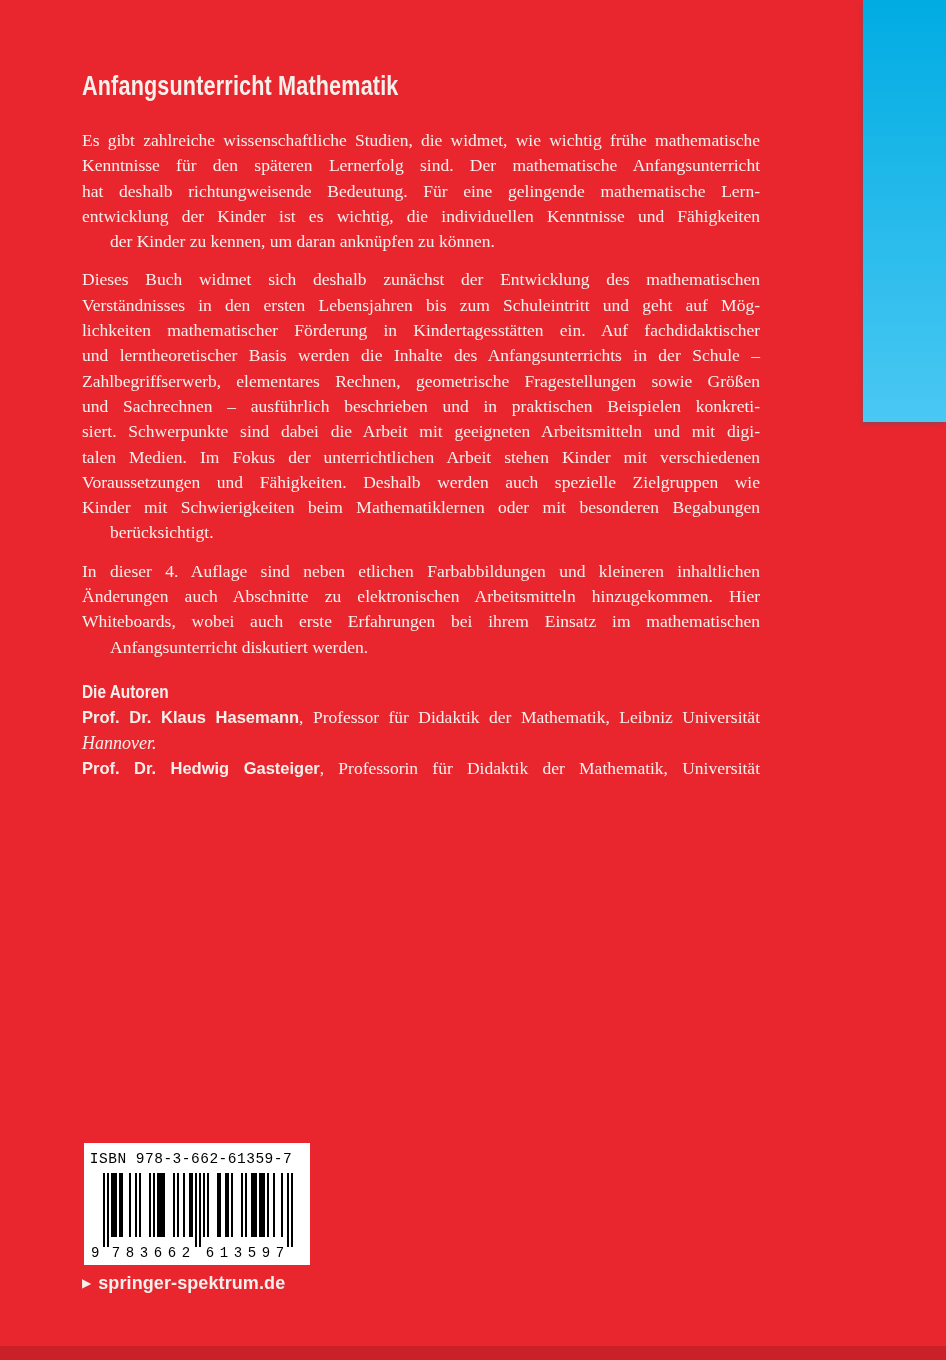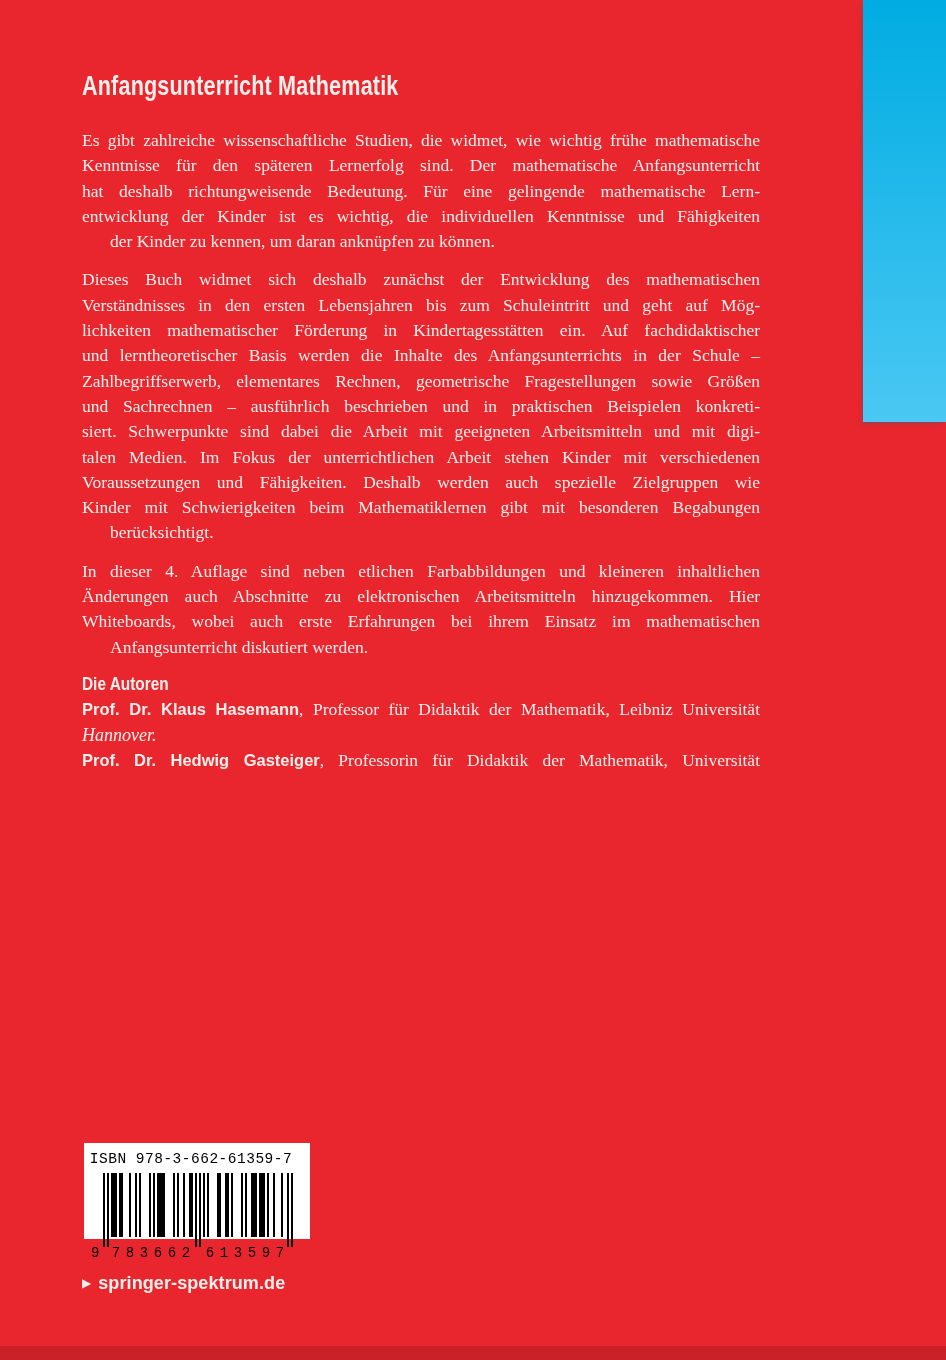--- a/index.html
+++ b/index.html
@@ -66,21 +66,21 @@
 
   .jline {
     font-size: 17.5px;
     line-height: 25.3px;
     text-align: justify;
     text-align-last: justify;
     white-space: normal;
   }
   .lastline { text-align-last: left; margin-left: 28px; }
 
-  .authors { margin-top: 12px; }
+  .authors { margin-top: 20px; }
   .authors-heading {
     font-family: "Liberation Sans", sans-serif;
     font-weight: bold;
     font-size: 17.5px;
     line-height: 25.3px;
     transform: scaleX(0.88);
     transform-origin: 0 50%;
     white-space: nowrap;
   }
   .author-line1 {
@@ -98,21 +98,21 @@
     font-size: 18px;
     line-height: 25.3px;
     font-style: italic;
   }
 
   .barcode-box {
     position: absolute;
     left: 84px;
     top: 1143px;
     width: 226px;
-    height: 96px;
+    height: 122px;
     background: var(--barcode-bg);
     padding: 4px 17px 0 5px;
   }
   .isbn-label {
     font-family: "Liberation Mono", monospace;
     font-size: 14.5px;
     line-height: 24px;
     color: var(--barcode-ink);
     text-align: center;
     letter-spacing: 0.5px;
@@ -159,21 +159,21 @@
         <div class="para">
           <div class="jline">Dieses Buch widmet sich deshalb zunächst der Entwicklung des mathematischen</div>
           <div class="jline">Verständnisses in den ersten Lebensjahren bis zum Schuleintritt und geht auf Mög-</div>
           <div class="jline">lichkeiten mathematischer Förderung in Kindertagesstätten ein. Auf fachdidaktischer</div>
           <div class="jline">und lerntheoretischer Basis werden die Inhalte des Anfangsunterrichts in der Schule –</div>
           <div class="jline">Zahlbegriffserwerb, elementares Rechnen, geometrische Fragestellungen sowie Größen</div>
           <div class="jline">und Sachrechnen – ausführlich beschrieben und in praktischen Beispielen konkreti-</div>
           <div class="jline">siert. Schwerpunkte sind dabei die Arbeit mit geeigneten Arbeitsmitteln und mit digi-</div>
           <div class="jline">talen Medien. Im Fokus der unterrichtlichen Arbeit stehen Kinder mit verschiedenen</div>
           <div class="jline">Voraussetzungen und Fähigkeiten. Deshalb werden auch spezielle Zielgruppen wie</div>
-          <div class="jline">Kinder mit Schwierigkeiten beim Mathematiklernen gibt mit besonderen Begabungen</div>
+          <div class="jline">Kinder mit Schwierigkeiten beim Mathematiklernen oder mit besonderen Begabungen</div>
           <div class="jline lastline">berücksichtigt.</div>
         </div>
         <div class="para">
           <div class="jline">In dieser 4. Auflage sind neben etlichen Farbabbildungen und kleineren inhaltlichen</div>
           <div class="jline">Änderungen auch Abschnitte zu elektronischen Arbeitsmitteln hinzugekommen. Hier</div>
           <div class="jline">Whiteboards, wobei auch erste Erfahrungen bei ihrem Einsatz im mathematischen</div>
           <div class="jline lastline">Anfangsunterricht diskutiert werden.</div>
         </div>
       </div>
 

